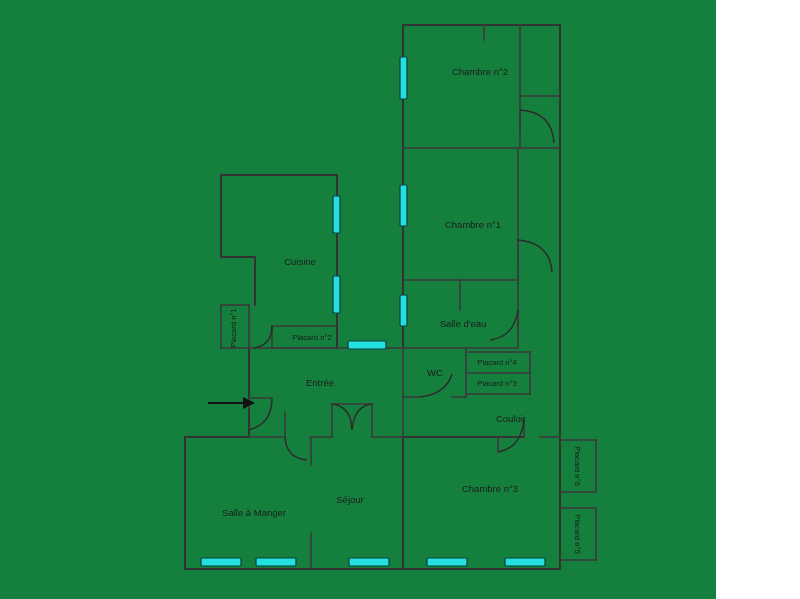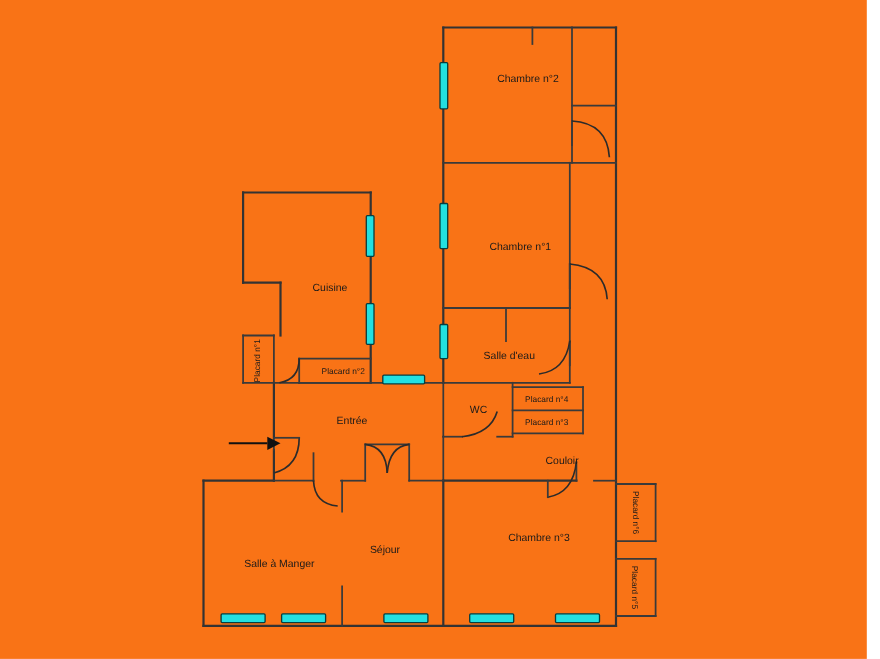--- a/index.html
+++ b/index.html
@@ -8,23 +8,23 @@
     background: #ffffff;
   }
   body {
     width: 800px;
     height: 599px;
     font-family: "Liberation Sans", sans-serif;
     overflow: hidden;
   }
   #plan-wrap {
     position: relative;
-    width: 788px;
+    width: 716px;
     height: 599px;
-    background: #f97316;
+    background: #15803d;
   }
   #floorplan-svg {
     display: block;
     width: 800px;
     height: 599px;
   }
   .room-label {
     font-family: "Liberation Sans", sans-serif;
     font-size: 9.5px;
     fill: #1a1a1a;

